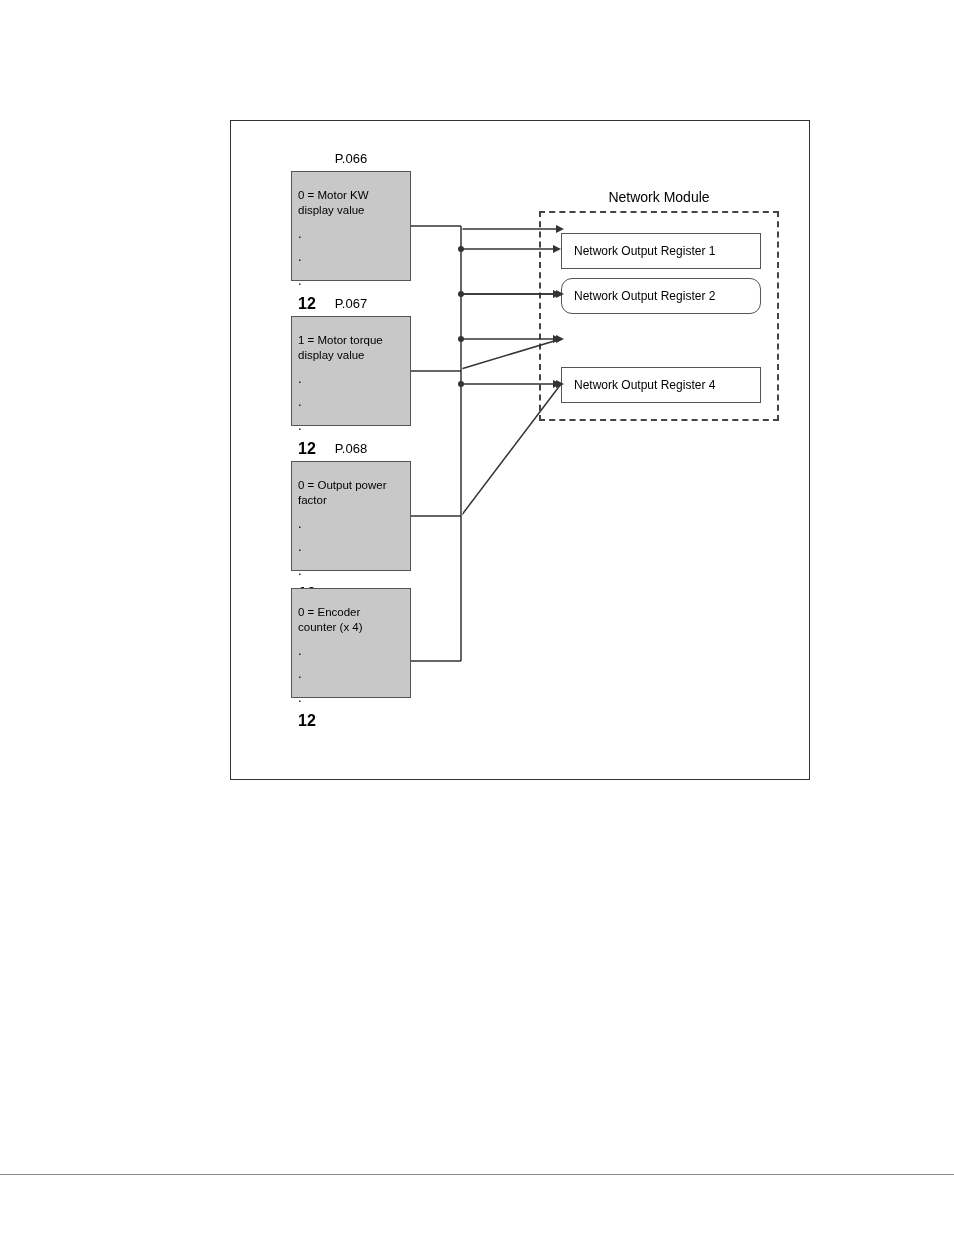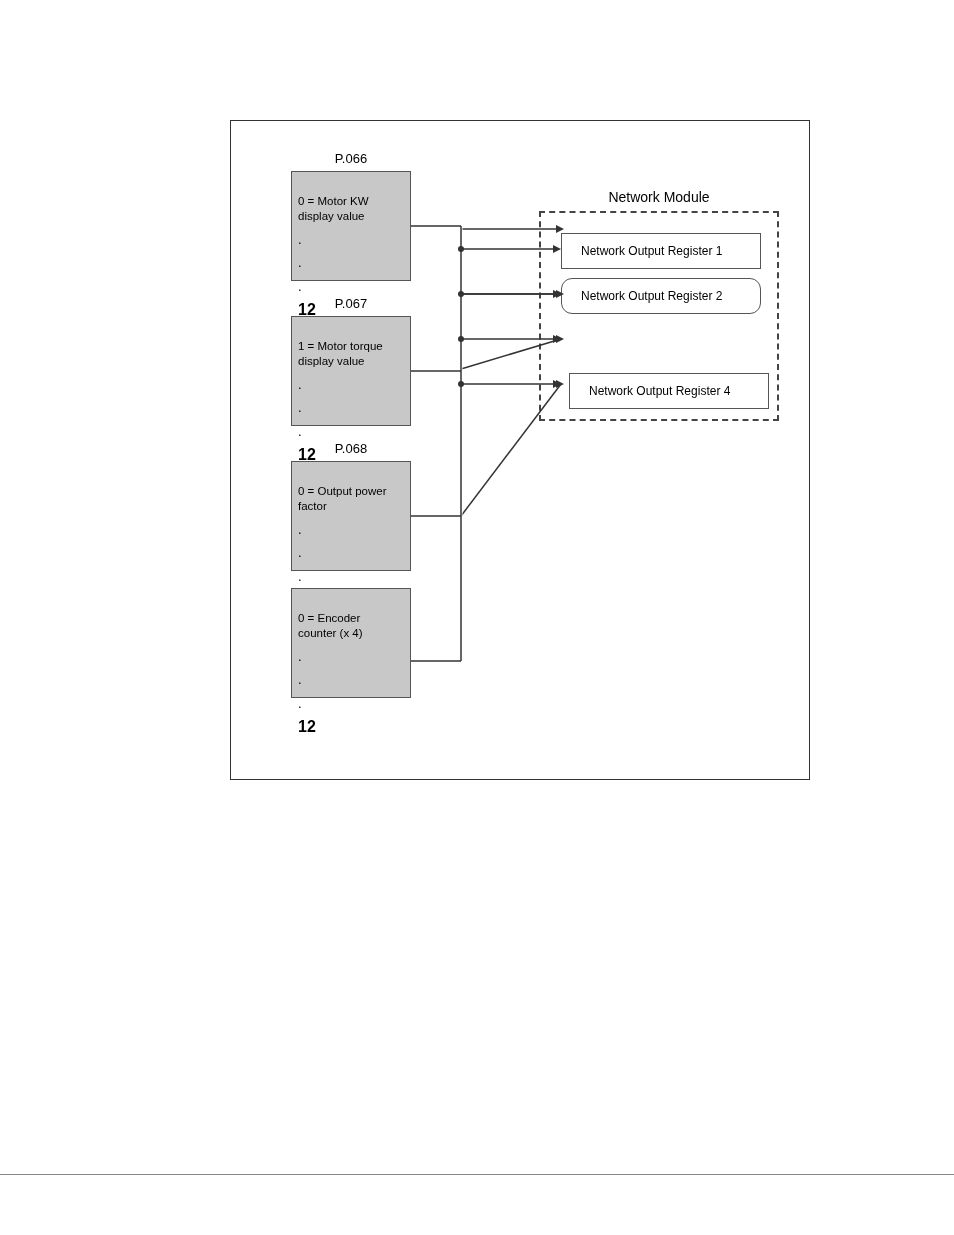--- a/index.html
+++ b/index.html
@@ -29,21 +29,21 @@
       background: #fff;
     }
 
     
     .param-box {
       position: absolute;
       left: 60px;
       width: 120px;
       background: #c8c8c8;
       border: 1px solid #555;
-      padding: 22px 6px;
+      padding: 16px 6px;
       font-size: 11.5px;
       line-height: 1.3;
     }
 
     .param-label {
       position: absolute;
       left: 60px;
       font-size: 13px;
       font-weight: normal;
       text-align: center;
@@ -101,29 +101,29 @@
     
     .reg-box {
       position: absolute;
       left: 20px;
       width: 200px;
       height: 36px;
       background: #ffffff;
       border: 1px solid #555;
       display: flex;
       align-items: center;
-      padding-left: 19px;
+      padding-left: 12px;
       font-size: 12px;
       text-align: right;
     }
 
     .reg1 { top: 20px; }
     .reg2 { top: 65px; border-radius: 11px; }
     .reg3 { top: 110px; }
-    .reg4 { top: 160px; margin-left: 8px; }
+    .reg4 { top: 154px; }
 
     
     .arrows-svg {
       position: absolute;
       top: 0;
       left: 0;
       width: 100%;
       height: 100%;
       pointer-events: none;
     }

